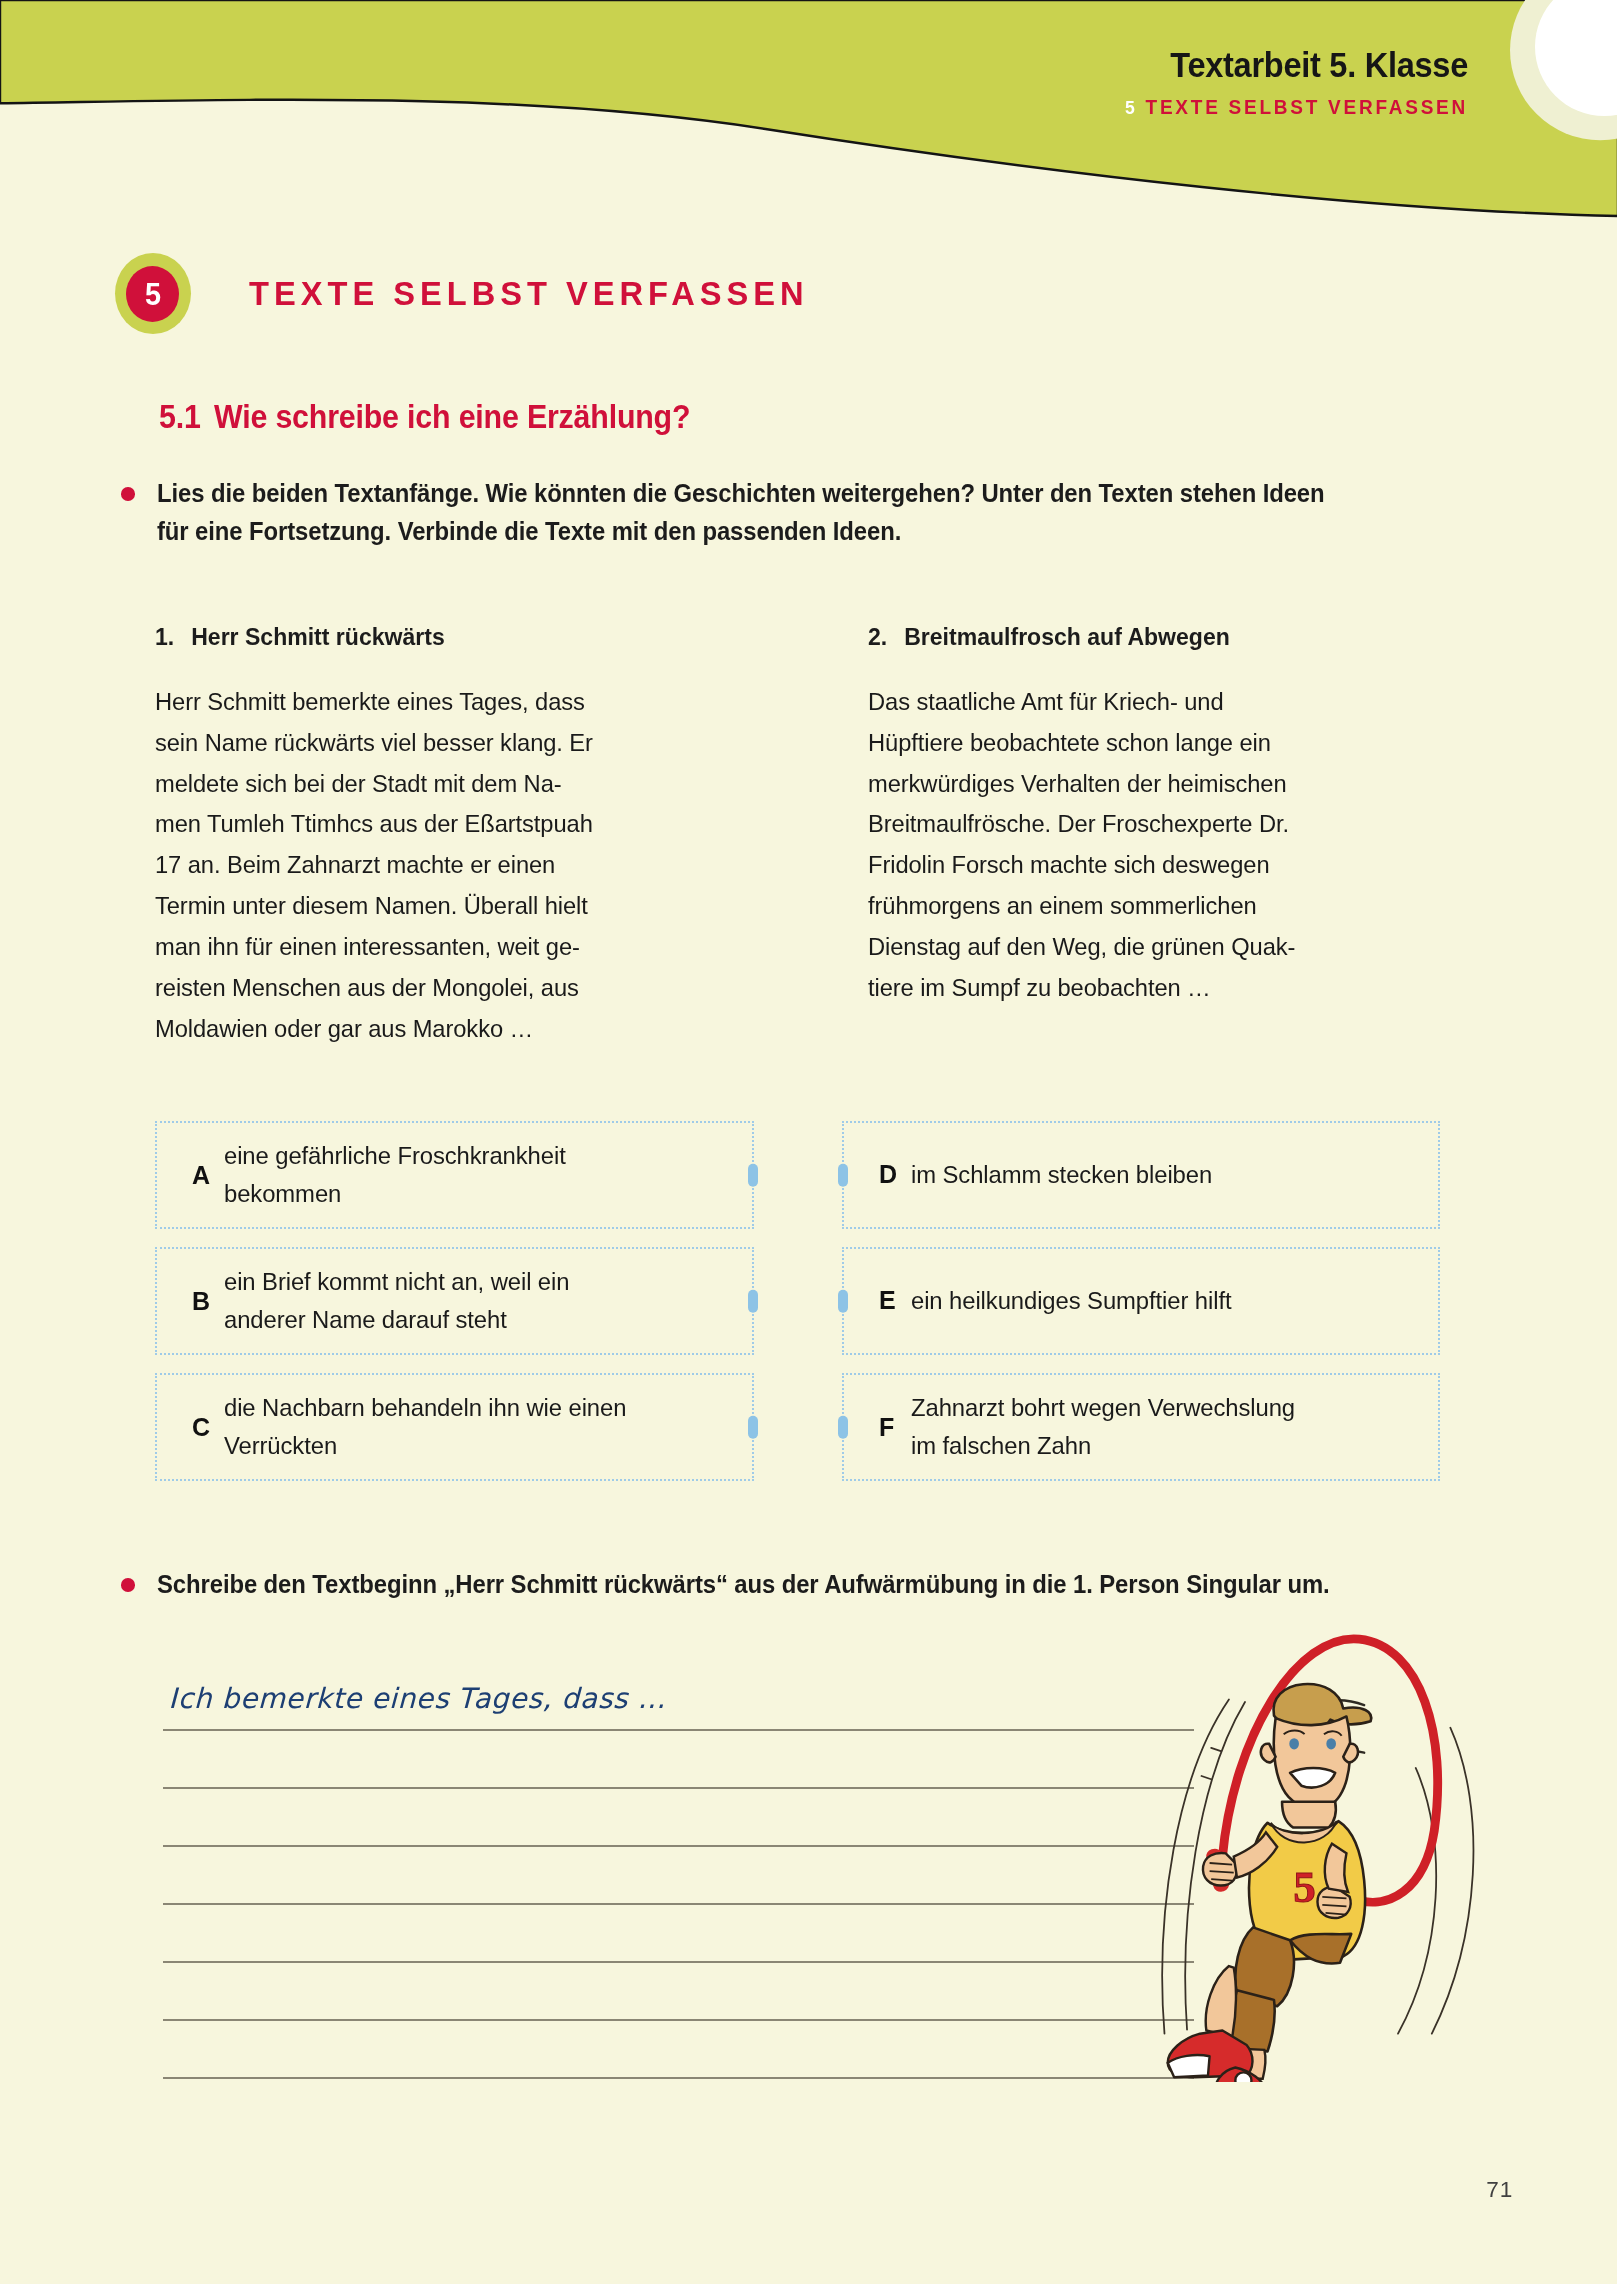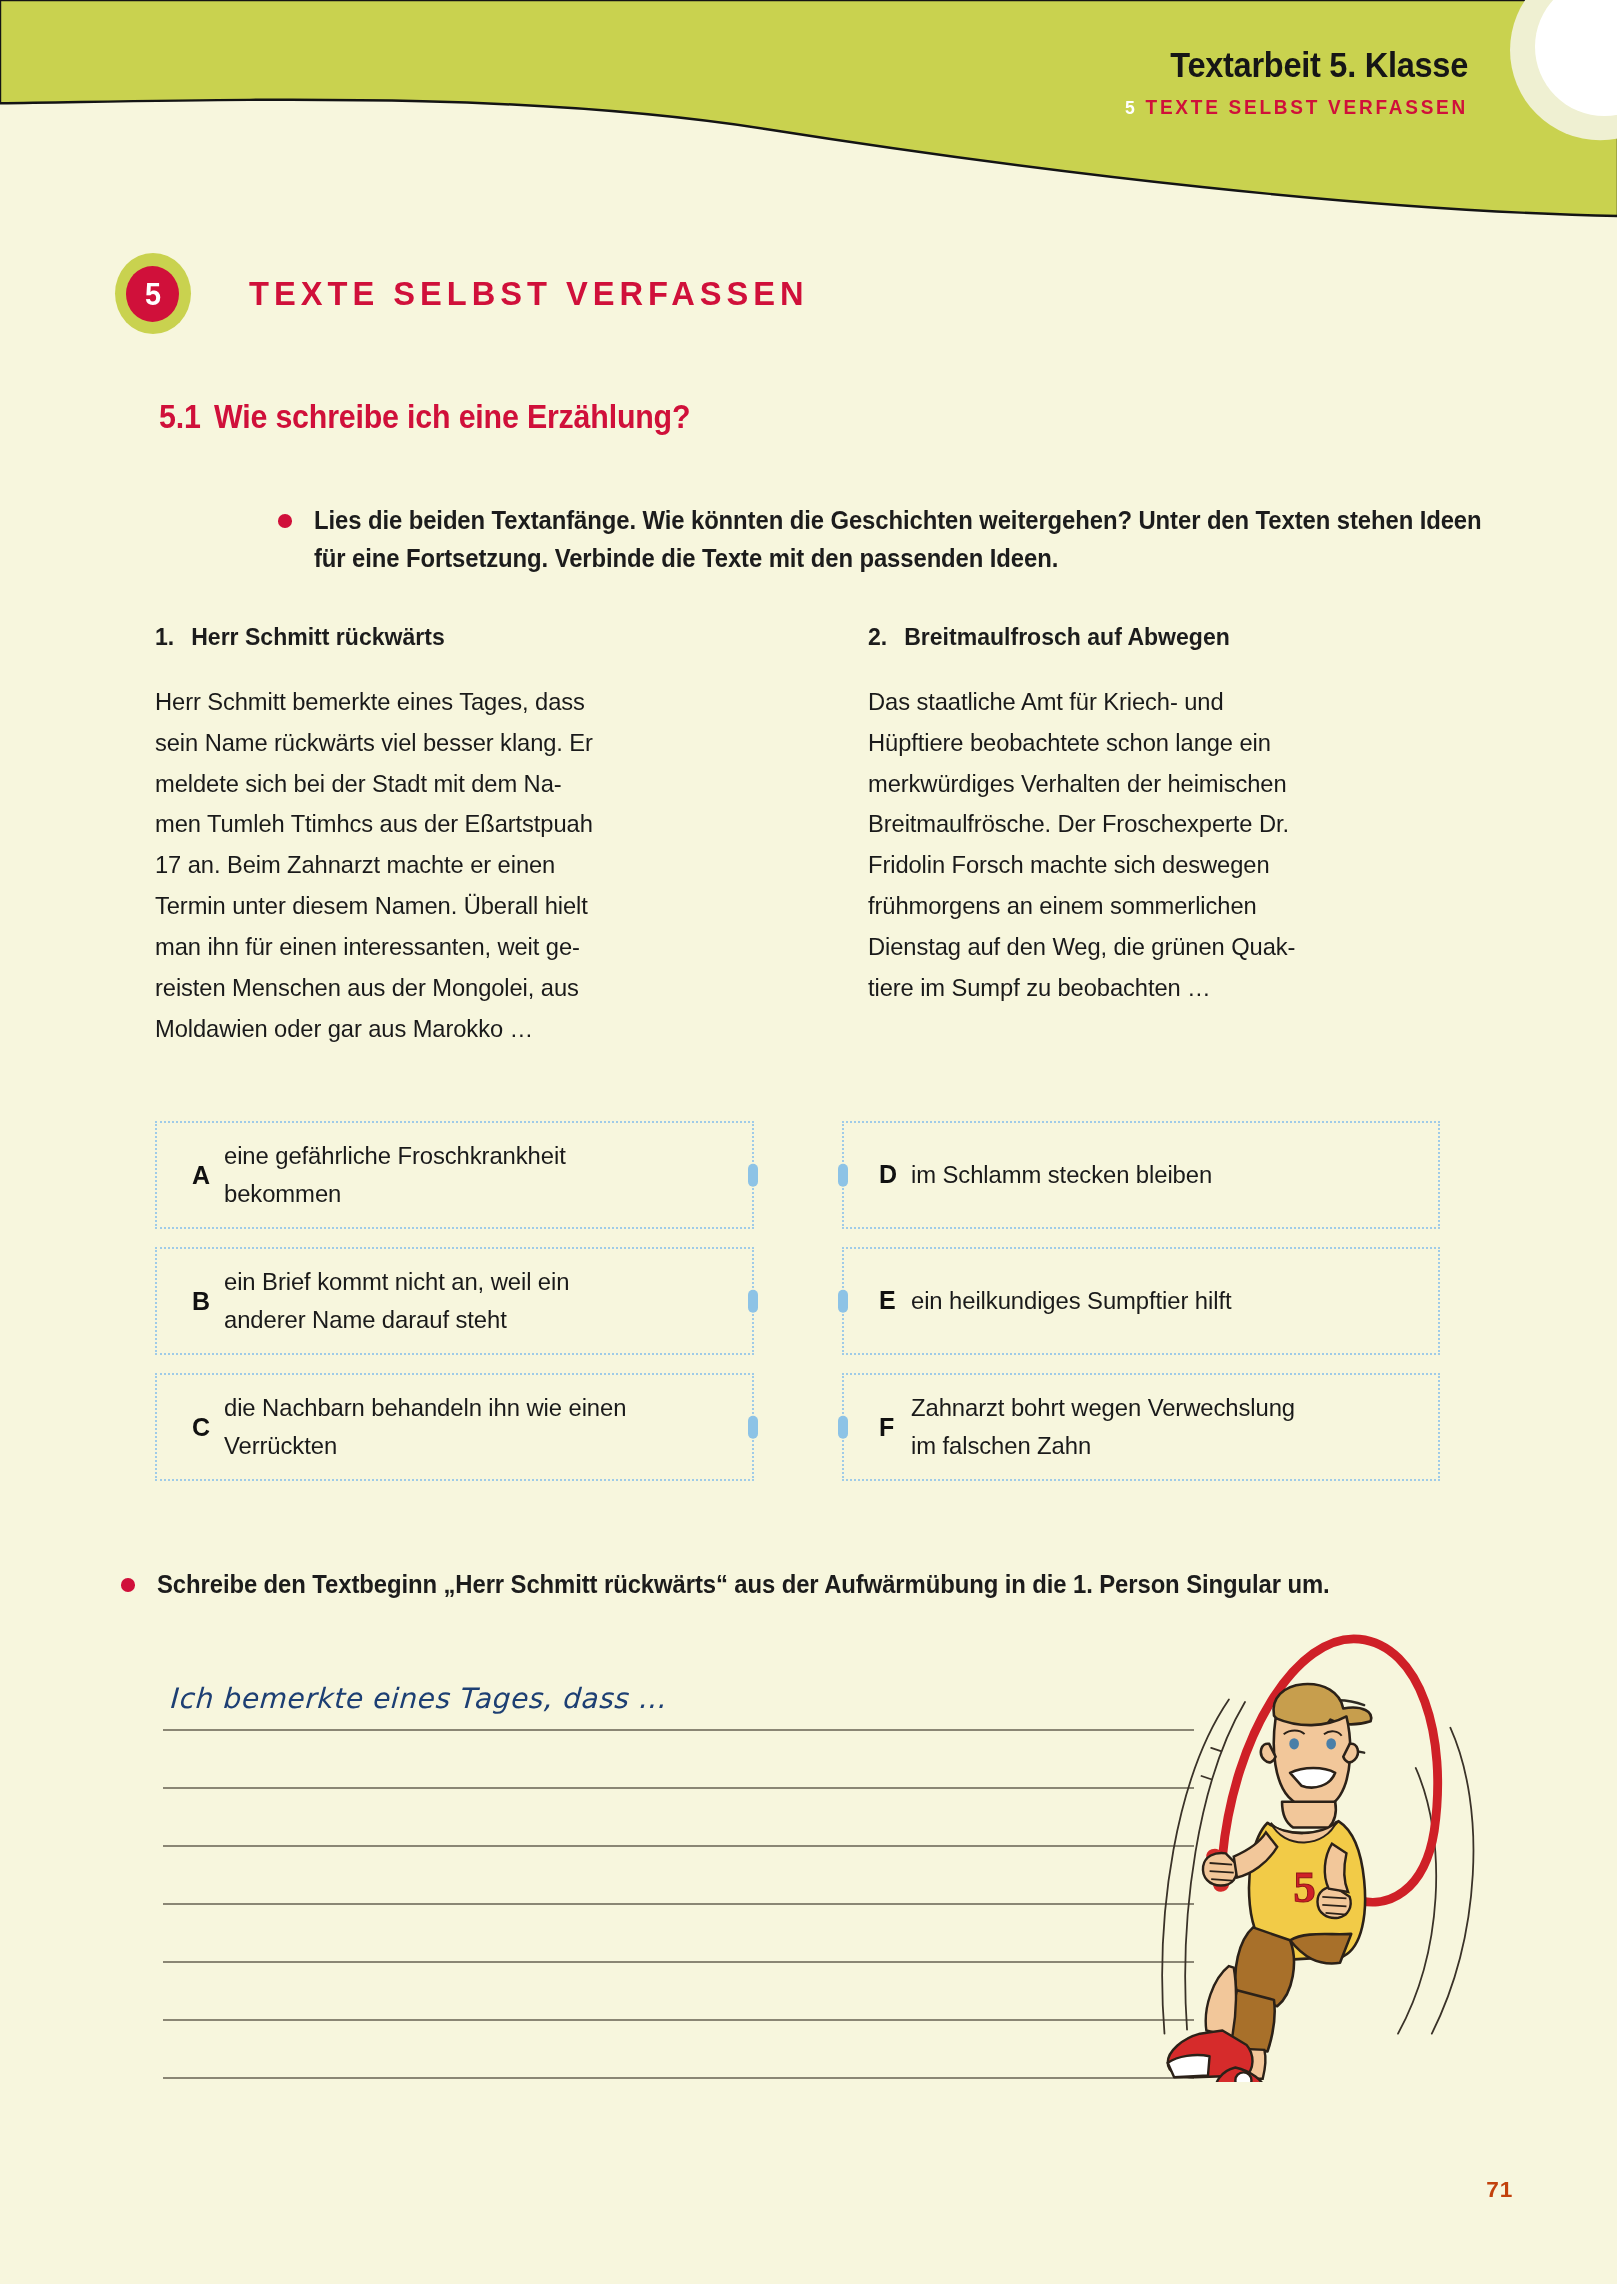--- a/index.html
+++ b/index.html
@@ -145,21 +145,21 @@
   .task-text {
     margin-left: 22px;
     font-size: 25px;
     font-weight: bold;
     color: #1c1c1c;
     line-height: 1.52;
     letter-spacing: -0.1px;
     transform: scaleX(0.955);
     transform-origin: left top;
   }
-  #task1 { top: 501px; left: 121px; width: 1418px; justify-content: flex-end; }
+  #task1 { top: 474px; left: 121px; width: 1418px; }
   #task1 .task-text { width: 1225px; }
   #task2 { top: 1565px; left: 121px; width: 1418px; }
   #task2 .task-text { width: 1233px; }
 
   
   .story {
     position: absolute;
     top: 603px;
     margin-top: 20px;
   }
@@ -263,22 +263,22 @@
     width: 379px;
     height: 467px;
   }
 
   
   .page-num {
     position: absolute;
     right: 105px;
     bottom: 81px;
     font-size: 22.6px;
-    font-weight: bold;
-    color: #c2410c;
+    font-weight: normal;
+    color: #404040;
     letter-spacing: 0.8px;
   }
 </style>
 </head>
 <body>
 
 <div class="page">
 
   <div class="banner">
     <svg width="1618" height="266" viewBox="0 0 2008 330" xmlns="http://www.w3.org/2000/svg">

